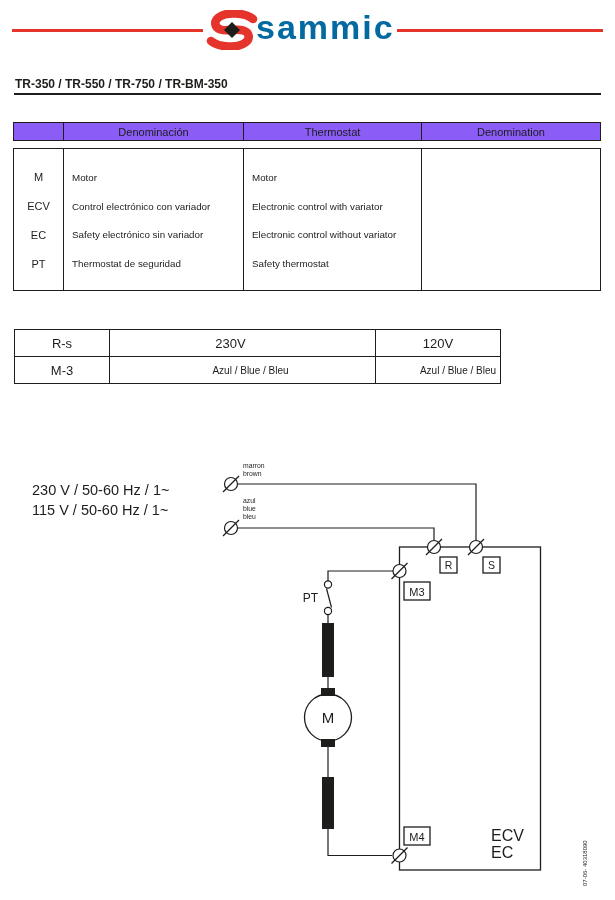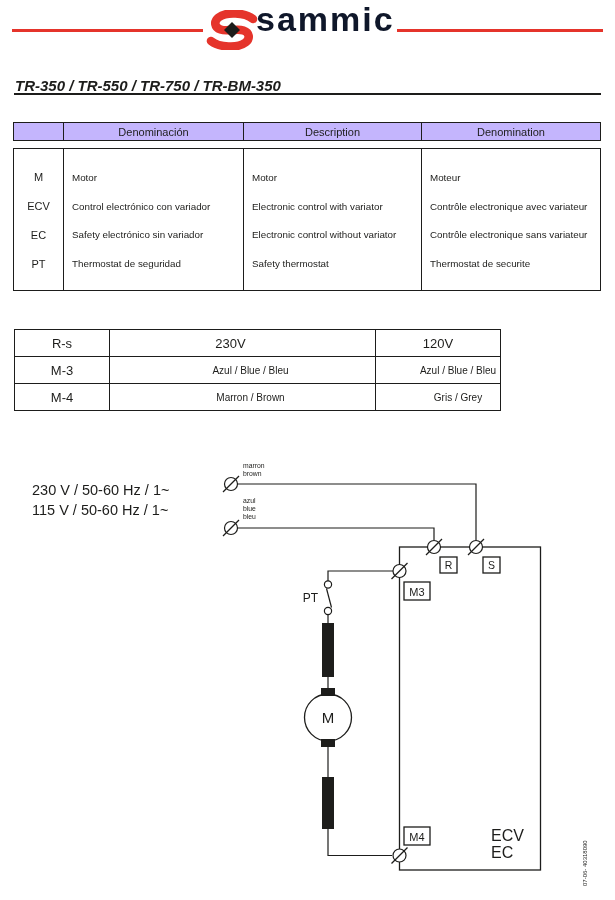--- a/index.html
+++ b/index.html
@@ -3,28 +3,28 @@
 <meta charset="utf-8">
 <style>
   html,body{margin:0;padding:0;}
   body{
     width:615px;height:900px;position:relative;background:#ffffff;
     font-family:"Liberation Sans",sans-serif;color:#1d1d1b;overflow:hidden;
   }
   .abs{position:absolute;}
   
   .red-line{position:absolute;top:29px;height:3px;background:#e5342b;}
-  #brand-text{position:absolute;left:256px;top:0;font-size:34px;font-weight:bold;
-    letter-spacing:2px;color:#0f172a;}
+  #brand-text{position:absolute;left:256px;top:8px;font-size:34px;font-weight:bold;
+    letter-spacing:2px;color:#0369a1;}
   
-  #models{position:absolute;left:15px;top:77px;font-size:15px;font-weight:bold;font-style:italic;}
+  #models{position:absolute;left:15px;top:77px;font-size:12px;font-weight:bold;}
   #models-rule{position:absolute;left:14px;top:93px;width:587px;height:2px;background:#1d1d1b;}
   
   .t1{position:absolute;left:13px;width:588px;border:1.5px solid #1d1d1b;box-sizing:border-box;}
-  #t1-head{top:122px;height:19px;background:#c4b5fd;display:flex;align-items:stretch;}
+  #t1-head{top:122px;height:19px;background:#8b5cf6;display:flex;align-items:stretch;}
   #t1-head .hc{display:flex;align-items:center;justify-content:center;font-size:11px;}
   #t1-body{top:148px;height:143px;display:flex;align-items:stretch;}
   .c0{width:50px;flex:none;}
   .c1{width:180px;flex:none;}
   .c2{width:178px;flex:none;}
   .c3{flex:1;}
   .bdr{border-right:1.2px solid #1d1d1b;box-sizing:border-box;}
   .tcol{display:flex;flex-direction:column;justify-content:space-around;
     padding-top:14px;padding-bottom:12px;box-sizing:border-box;}
   .tcol .cell{font-size:9.8px;white-space:nowrap;padding-left:8px;}
@@ -60,21 +60,21 @@
   </svg>
   <div id="brand-text">sammic</div>
 </div>
 
 <div id="models">TR-350 / TR-550 / TR-750 / TR-BM-350</div>
 <div id="models-rule"></div>
 
 <div class="t1" id="t1-head">
   <div class="hc c0 bdr"></div>
   <div class="hc c1 bdr">Denominación</div>
-  <div class="hc c2 bdr">Description</div>
+  <div class="hc c2 bdr">Thermostat</div>
   <div class="hc c3">Denomination</div>
 </div>
 
 <div class="t1" id="t1-body">
   <div class="tcol codes c0 bdr">
     <div class="cell">M</div>
     <div class="cell">ECV</div>
     <div class="cell">EC</div>
     <div class="cell">PT</div>
   </div>
@@ -83,43 +83,32 @@
     <div class="cell">Control electrónico con variador</div>
     <div class="cell">Safety electrónico sin variador</div>
     <div class="cell">Thermostat de seguridad</div>
   </div>
   <div class="tcol c2 bdr">
     <div class="cell">Motor</div>
     <div class="cell">Electronic control with variator</div>
     <div class="cell">Electronic control without variator</div>
     <div class="cell">Safety thermostat</div>
   </div>
-  <div class="tcol c3">
-    <div class="cell">Moteur</div>
-    <div class="cell">Contrôle electronique avec variateur</div>
-    <div class="cell">Contrôle electronique sans variateur</div>
-    <div class="cell">Thermostat de securite</div>
-  </div>
 </div>
 
 <div id="t2" class="t2">
   <div class="t2row">
     <div class="t2c k hdr">R-s</div>
     <div class="t2c a hdr">230V</div>
     <div class="t2c b hdr">120V</div>
   </div>
   <div class="t2row">
     <div class="t2c k hdr">M-3</div>
     <div class="t2c a val">Azul / Blue / Bleu</div>
     <div class="t2c b val">Azul / Blue / Bleu</div>
-  </div>
-  <div class="t2row">
-    <div class="t2c k hdr">M-4</div>
-    <div class="t2c a val">Marron / Brown</div>
-    <div class="t2c b val">Gris / Grey</div>
   </div>
 </div>
 
 <svg id="diagram" viewBox="0 420 615 480">
 
   <text x="32" y="495" font-size="14.5">230 V / 50-60 Hz / 1~</text>
   <text x="32" y="515" font-size="14.5">115 V / 50-60 Hz / 1~</text>
 
   <text x="243" y="468" font-size="6.8">marron</text>
   <text x="243" y="476" font-size="6.8">brown</text>

